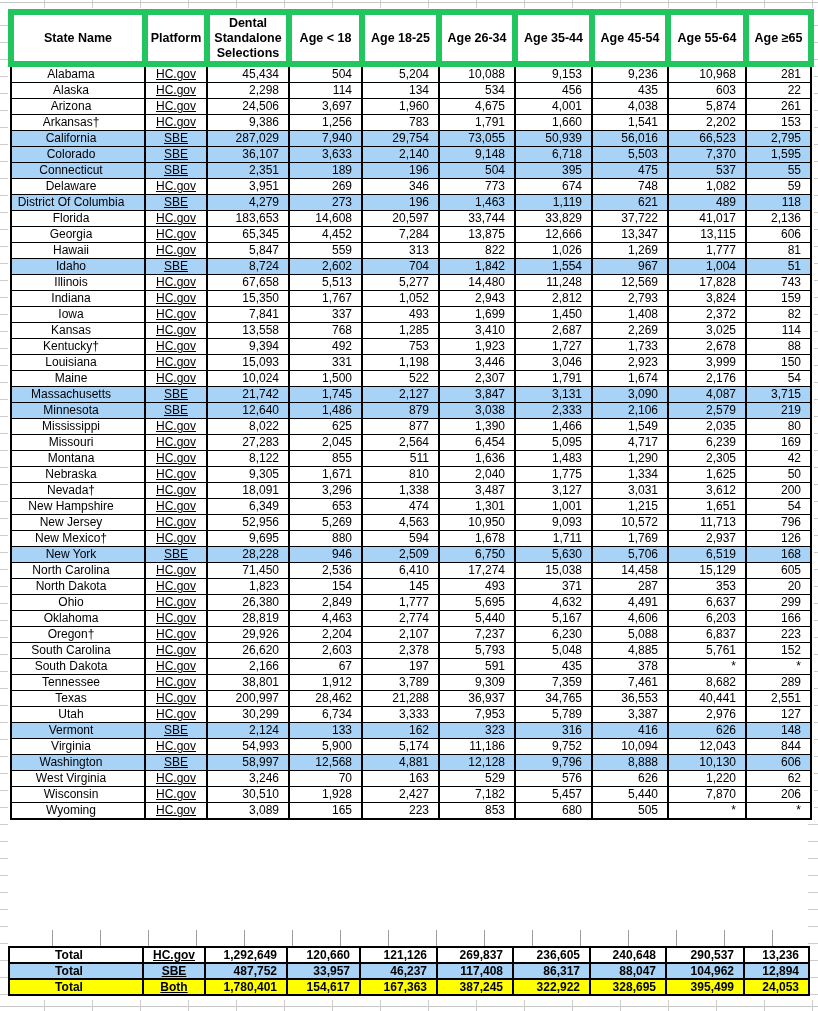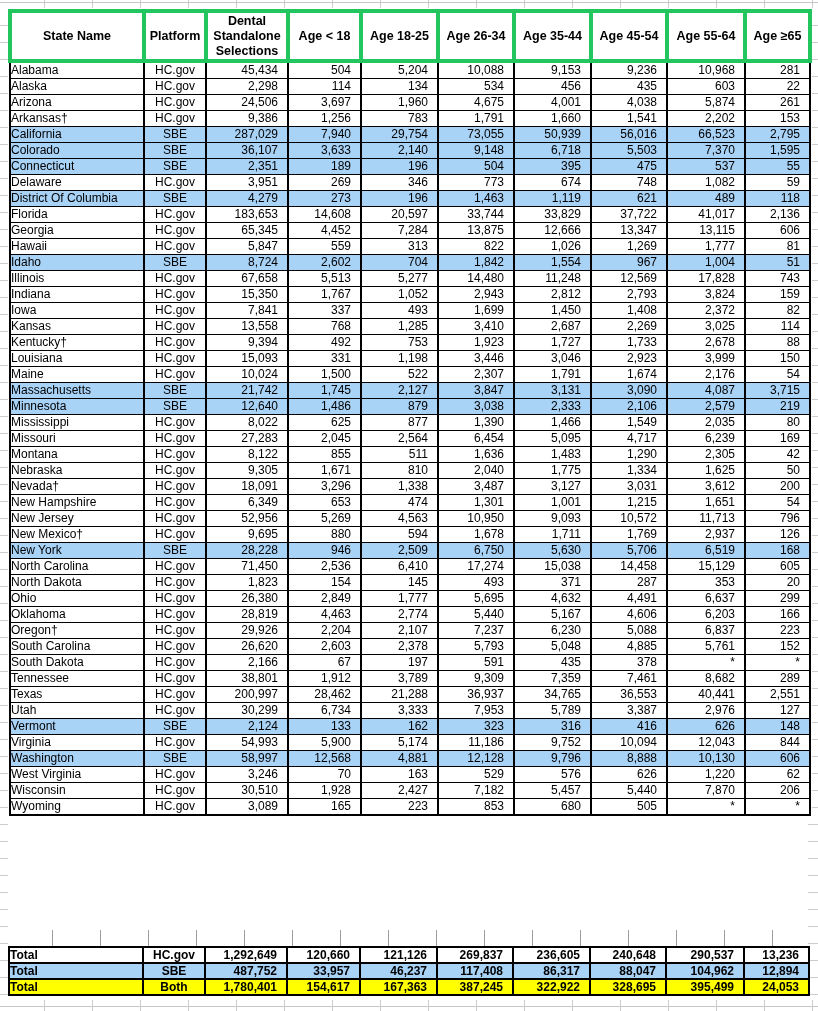--- a/index.html
+++ b/index.html
@@ -19,37 +19,37 @@
   .grid-bottom-line { position: absolute; left: 0; top: 1006px; width: 818px; height: 1px; background: #c6c6c6; }
   .grid-bottom-stubs { position: absolute; left: 0; top: 1000px; width: 818px; height: 11px;
     background: repeating-linear-gradient(to right, transparent 0 44px, #cccccc 44px 45px, transparent 45px 48px); }
 
   
   table { border-collapse: collapse; table-layout: fixed; position: absolute; left: 8px; background: #fff; }
   .main-table  { top: 9px;   width: 800px; }
   .totals-table{ top: 946px; width: 800px; border-radius: 25px; }
 
   .main-table th {
-    border: 4px solid #22c55e; background: #fff;
+    border: 6px solid #22c55e; background: #fff;
     font-size: 12.5px; font-weight: bold; text-align: center; vertical-align: middle;
     height: 50px; line-height: 1.18; padding: 1px 2px;
   }
   .main-table td {
     border: 1px solid #000; border-left-width: 2px; border-right-width: 2px;
     height: 16px; font-size: 12px; line-height: 15px;
     white-space: nowrap; overflow: hidden; background: #fff; vertical-align: middle;
   }
   .main-table { border: 2px solid #000; }
   .totals-table td {
     border: 2px solid #000; height: 15px; font-size: 12px; font-weight: bold;
     white-space: nowrap; overflow: hidden; background: #fff; vertical-align: middle; line-height: 14px;
   }
 
-  td.cell-state   { text-align: left;  padding-right: 14px; }
-  td.cell-platform{ text-align: center; }
+  td.cell-state   { text-align: center;  padding-right: 14px; }
+  td.cell-platform{ text-align: center; text-decoration: underline; }
   td.cell-num     { text-align: right;  padding-right: 9px; }
 
   tr.row-sbe td    { background: #a8d2f6; }
   tr.row-blue td   { background: #a8d2f6; }
   tr.row-yellow td { background: #ffff00; }
 </style>
 </head>
 <body>
 
 <div class="grid-top-stubs"></div>

